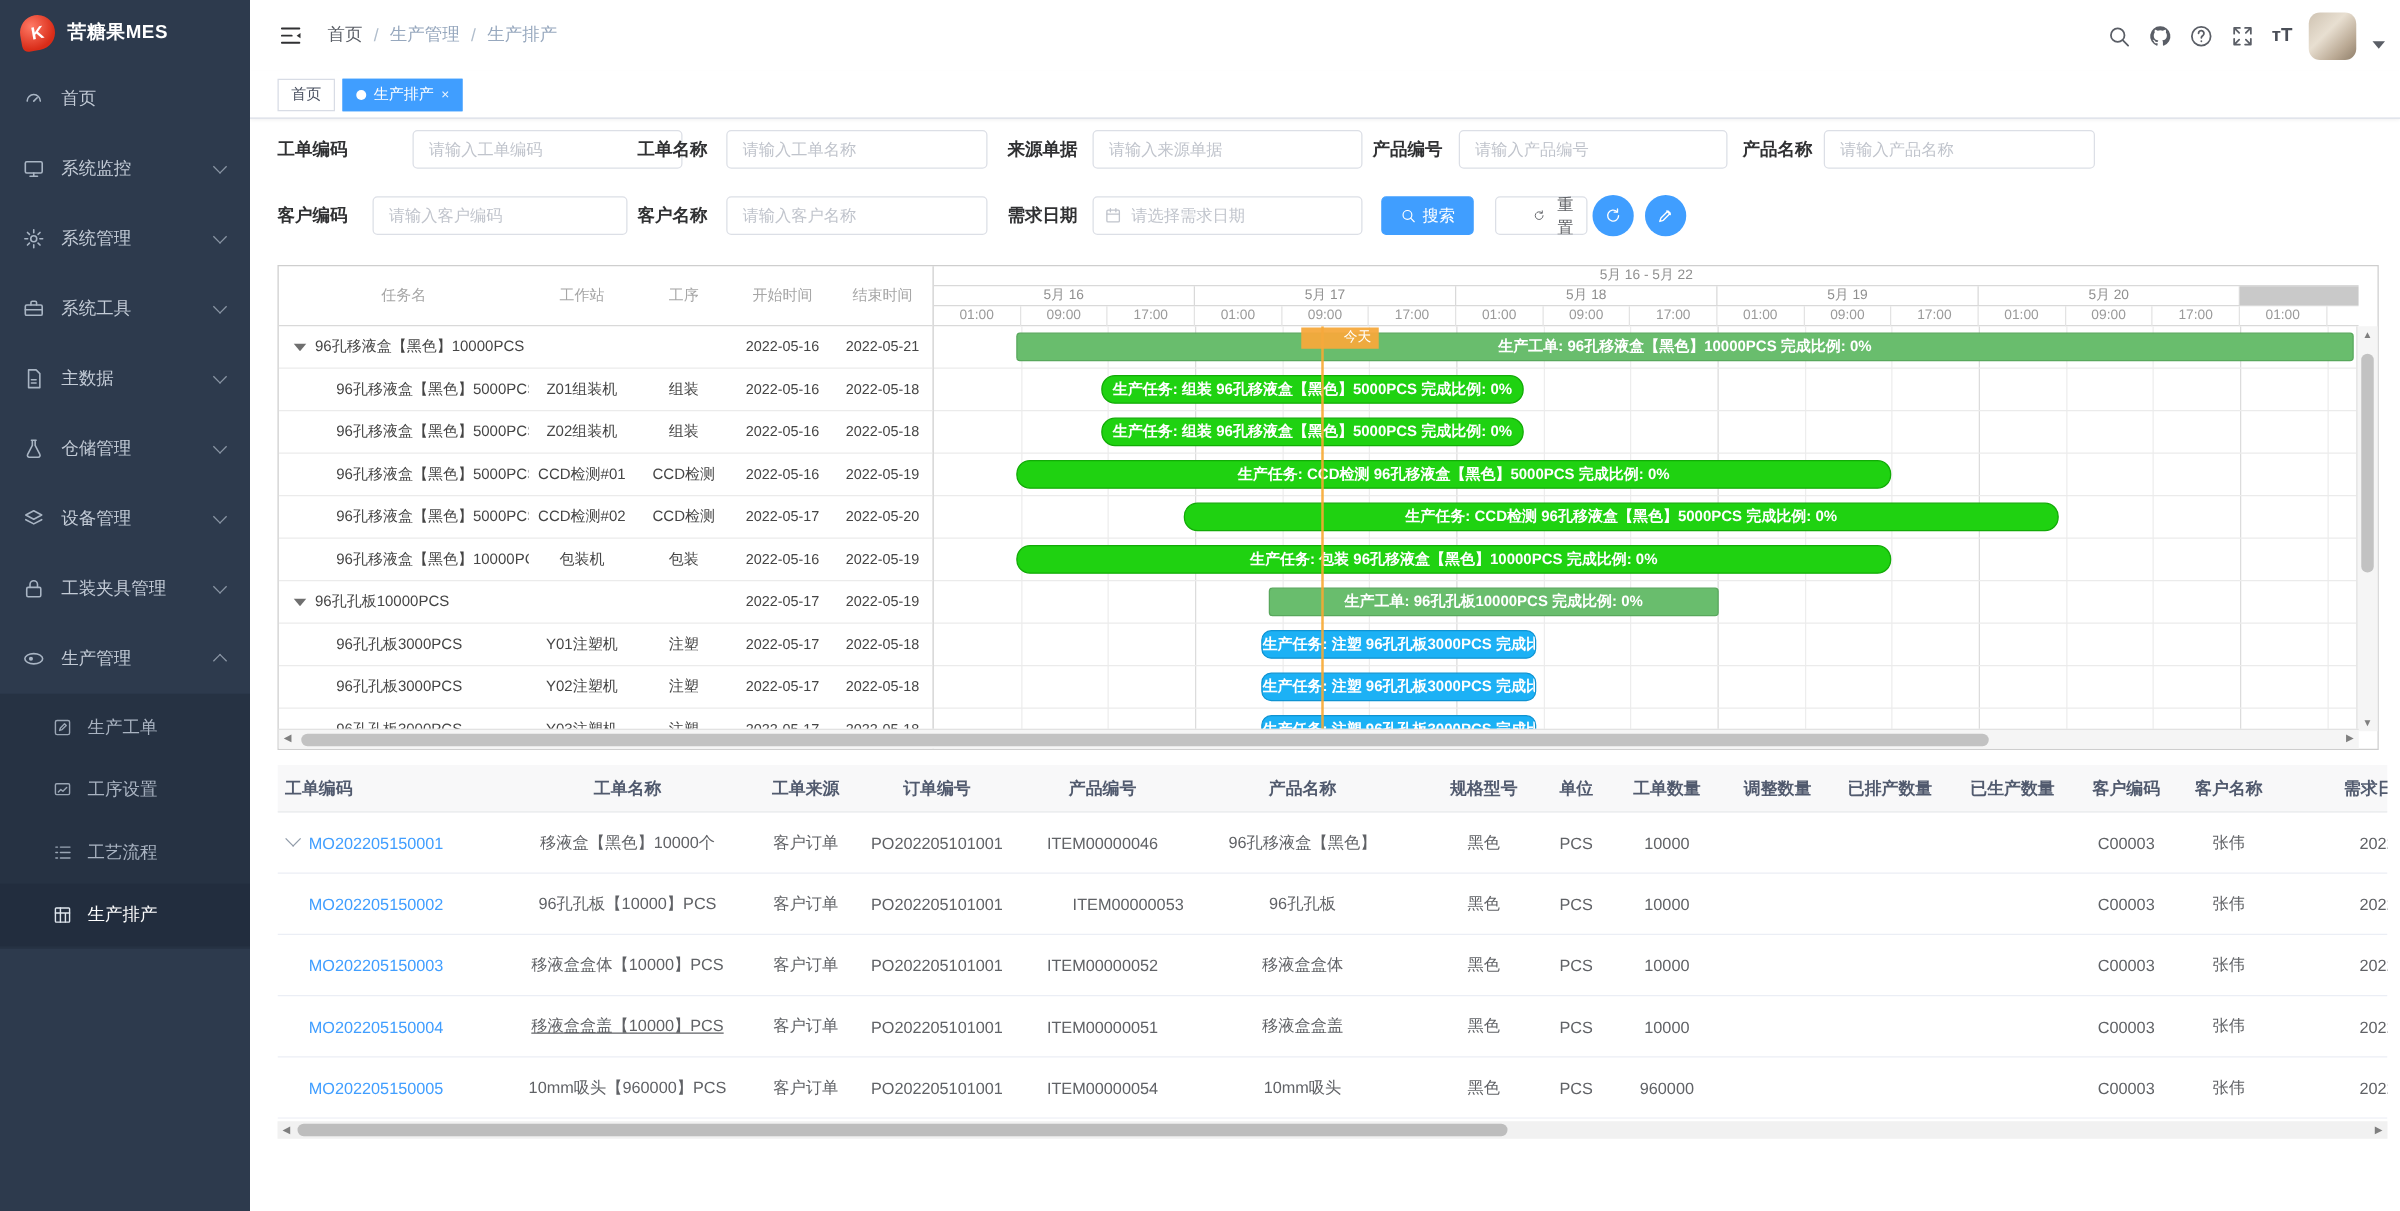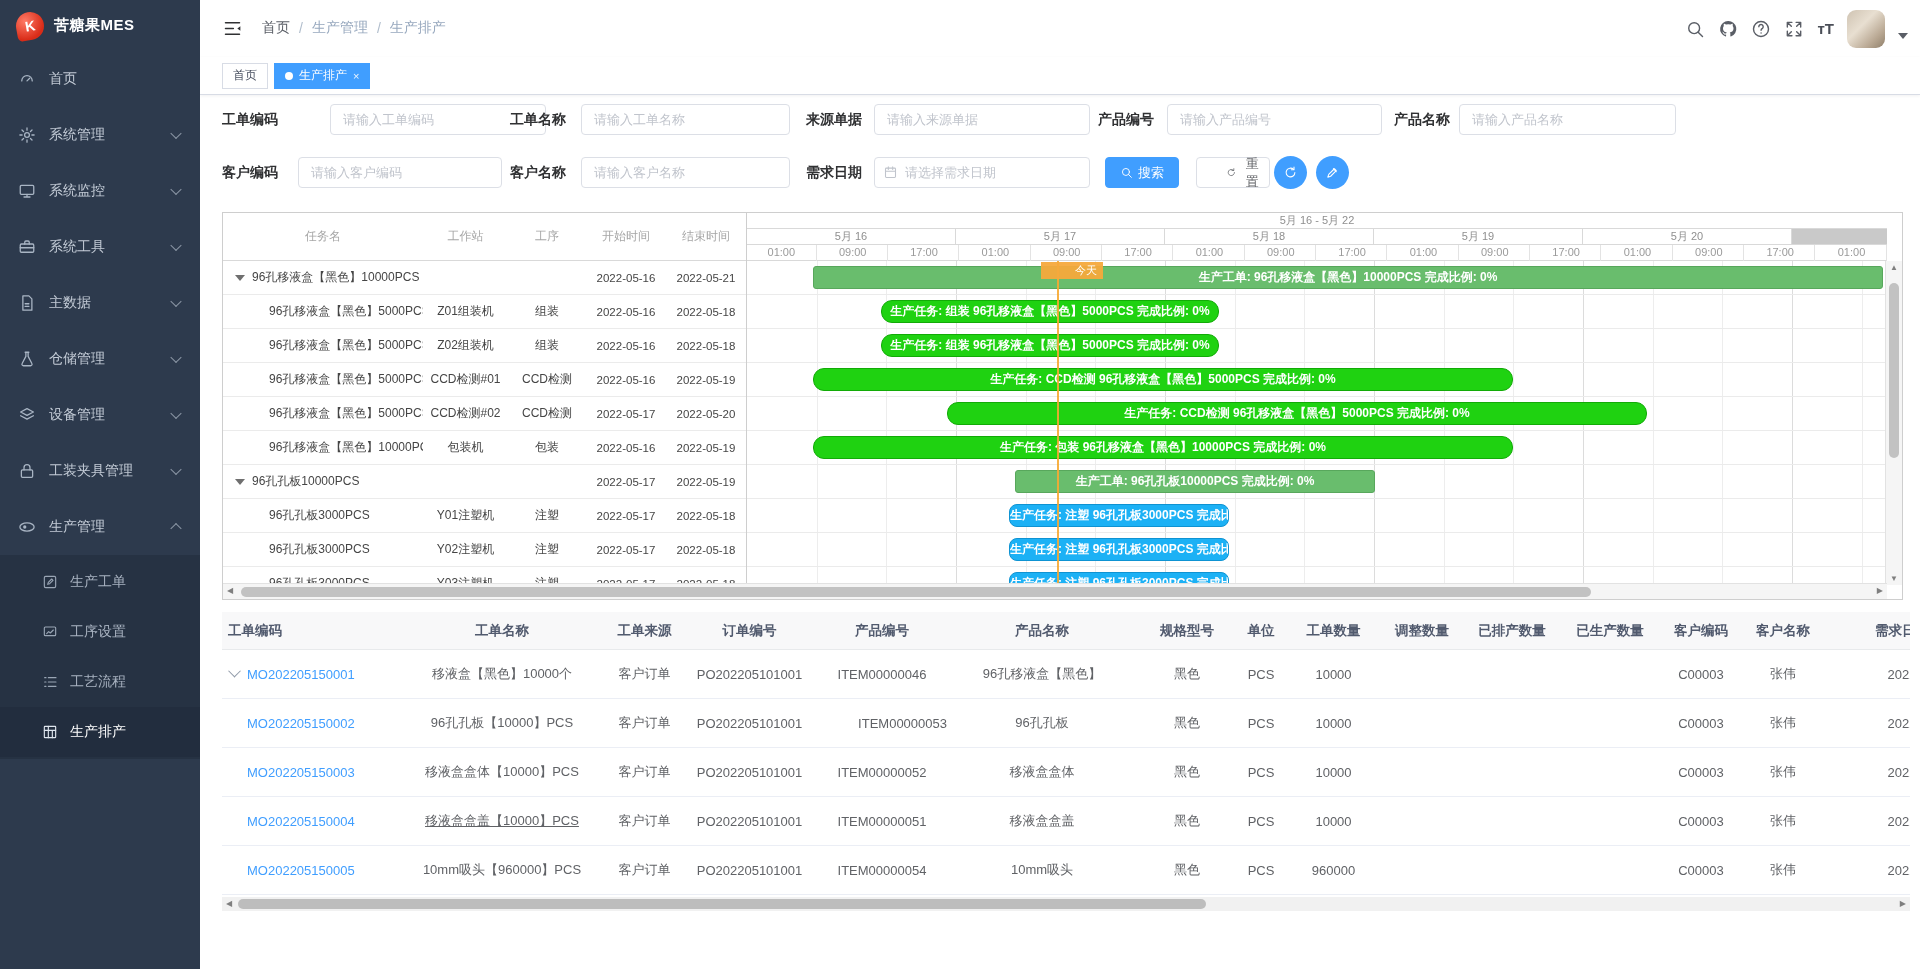--- a/index.html
+++ b/index.html
@@ -84,21 +84,21 @@
   .g-cell{flex:none;font-size:12px;color:#454545;text-align:center;white-space:nowrap;overflow:hidden;}
   .g-cell.name{text-align:left;display:flex;align-items:center;}
   .g-cell.date{font-size:11.5px;}
   .tri{width:0;height:0;border-left:5px solid transparent;border-right:5px solid transparent;
       border-top:6px solid #6f6f6f;margin:0 7px 0 12px;flex:none;}
   .childpad{width:46px;flex:none;}
   
   #g-chart{position:absolute;left:524px;top:0;width:1140px;height:100%;overflow:hidden;}
   #g-ch-head{position:relative;height:48px;border-bottom:1px solid #d9d9d9;box-sizing:border-box;}
   .tl-band{position:relative;height:16px;border-bottom:1px solid #d9d9d9;box-sizing:border-box;display:flex;}
-  .tl-band:last-child{border-bottom:none;justify-content:space-between;}
+  .tl-band:last-child{border-bottom:none;}
   .tl-range{display:block;text-align:center;font-size:11px;color:#8f8f8f;line-height:15px;}
   .tl-day{flex:none;width:209px;text-align:center;font-size:11px;color:#8f8f8f;line-height:15px;
       border-right:1px solid #d9d9d9;box-sizing:border-box;}
   .tl-grey{flex:none;width:95px;background:#c9c9c9;}
   .tl-hour{flex:none;width:69.67px;text-align:center;font-size:11px;color:#9a9a9a;line-height:15px;
       border-right:1px solid #e3e3e3;box-sizing:border-box;}
   #g-ch-body{position:absolute;left:0;top:48px;width:1140px;height:324px;overflow:hidden;}
   .vline{position:absolute;top:0;bottom:0;width:1px;background:#ededed;}
   .vline.day{background:#dcdcdc;}
   .hline{position:absolute;left:0;right:0;height:1px;background:#ebebeb;}
@@ -152,35 +152,35 @@
             <svg viewBox="0 0 24 24" fill="none" stroke="currentColor" stroke-width="1.7" stroke-linecap="round" stroke-linejoin="round">
               <path d="M5 14.5a7 7 0 1 1 14 0"></path>
               <path d="M12 14.5l3.6-3.6"></path>
             </svg>
           </span>
           <span class="lbl">首页</span>
         </div>
         <div class="s-item">
           <span class="ic">
             <svg viewBox="0 0 24 24" fill="none" stroke="currentColor" stroke-width="1.7" stroke-linecap="round" stroke-linejoin="round">
+              <rect x="3" y="4.5" width="18" height="12" rx="1.5"></rect>
+              <path d="M12 16.5V20M8 20h8"></path>
+            </svg>
+          </span>
+          <span class="lbl">系统监控</span>
+          <span class="chev"></span>
+        </div>
+        <div class="s-item">
+          <span class="ic">
+            <svg viewBox="0 0 24 24" fill="none" stroke="currentColor" stroke-width="1.7" stroke-linecap="round" stroke-linejoin="round">
               <circle cx="12" cy="12" r="3.2"></circle>
               <path d="M12 2.5v3M12 18.5v3M2.5 12h3M18.5 12h3M5.3 5.3l2.1 2.1M16.6 16.6l2.1 2.1M18.7 5.3l-2.1 2.1M7.4 16.6l-2.1 2.1"></path>
             </svg>
           </span>
           <span class="lbl">系统管理</span>
-          <span class="chev"></span>
-        </div>
-        <div class="s-item">
-          <span class="ic">
-            <svg viewBox="0 0 24 24" fill="none" stroke="currentColor" stroke-width="1.7" stroke-linecap="round" stroke-linejoin="round">
-              <rect x="3" y="4.5" width="18" height="12" rx="1.5"></rect>
-              <path d="M12 16.5V20M8 20h8"></path>
-            </svg>
-          </span>
-          <span class="lbl">系统监控</span>
           <span class="chev"></span>
         </div>
         <div class="s-item">
           <span class="ic">
             <svg viewBox="0 0 24 24" fill="none" stroke="currentColor" stroke-width="1.7" stroke-linecap="round" stroke-linejoin="round">
               <rect x="3" y="8" width="18" height="11" rx="1.5"></rect>
               <path d="M9 8V5.5A1.5 1.5 0 0 1 10.5 4h3A1.5 1.5 0 0 1 15 5.5V8M3 13h18"></path>
             </svg>
           </span>
           <span class="lbl">系统工具</span>

